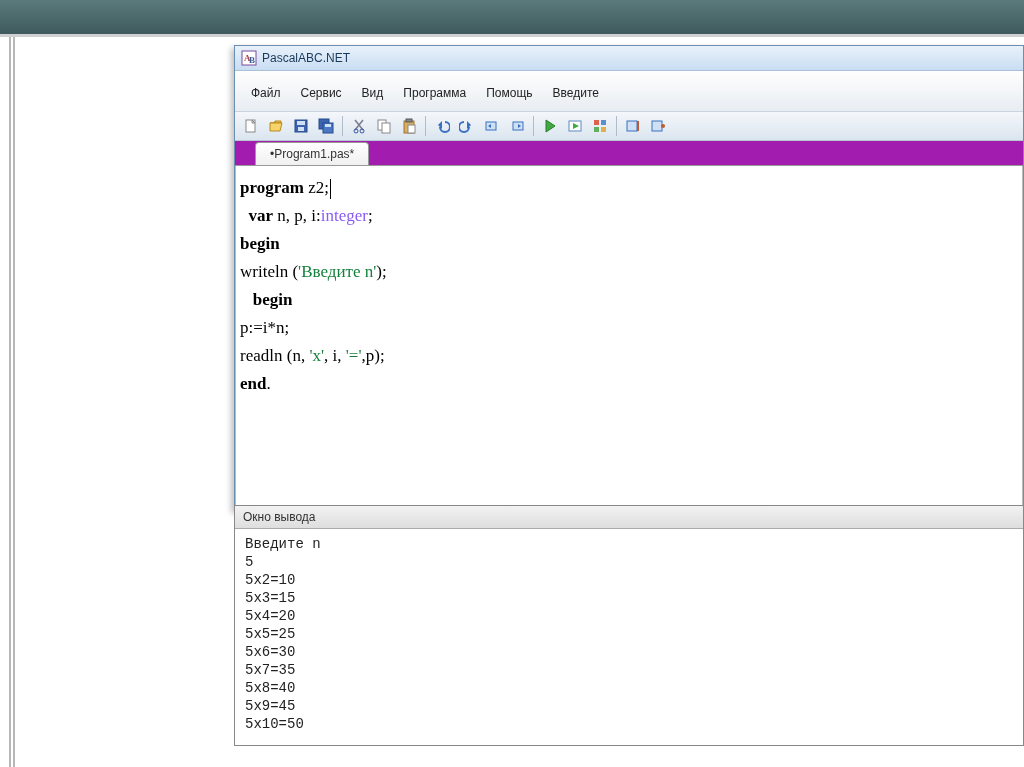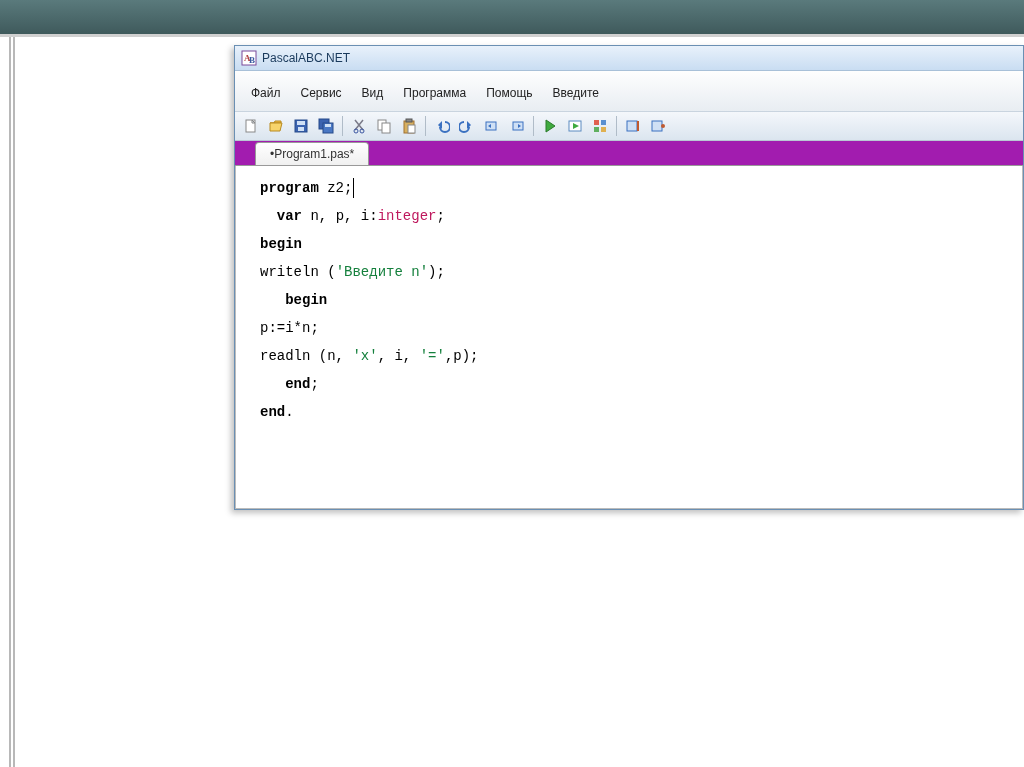--- a/index.html
+++ b/index.html
@@ -14,24 +14,24 @@
   .titlebar{height:24px;background:linear-gradient(#e8f1fb,#c9ddf2);display:flex;align-items:center;padding:0 6px;border-bottom:1px solid #a8c0d8}
   .titlebar .icon-wrap{width:16px;height:16px;display:flex;align-items:center;justify-content:center;margin-right:5px}
   .titlebar .title{color:#1a3a5c;font-size:12px}
   .menubar{height:24px;background:linear-gradient(#fefefe,#e8edf2);display:flex;align-items:flex-end;padding:8px 6px;border-bottom:1px solid #c9d4df;font-size:12px;color:#222}
   .menubar span{padding:3px 10px}
   .toolbar{height:28px;background:linear-gradient(#f4f7fb,#dbe5ef);display:flex;align-items:center;padding:0 4px;border-bottom:1px solid #b9c7d4;gap:1px}
   .tool{width:22px;height:22px;display:flex;align-items:center;justify-content:center;border:1px solid transparent;border-radius:2px}
   .sep{width:1px;height:20px;background:#b0bcc8;margin:0 3px}
   .tabstrip{height:24px;background:#a21caf;display:flex;align-items:center;padding-left:20px;border-bottom:1px solid #999}
   .tab{position:relative;height:22px;padding:0 14px;display:flex;align-items:center;background:linear-gradient(#fff,#f0f0f0);border:1px solid #999;border-bottom:none;border-radius:4px 4px 0 0;font-size:12px;color:#333;margin-bottom:-1px;z-index:2}
-  .editor{background:#fff;padding:8px 10px 14px 24px;font-family:Liberation Mono, monospace;font-size:14px;line-height:28px;border:1px solid #bbb;border-top:none;min-height:320px}
+  .editor{background:#fff;padding:8px 10px 14px 4px;font-family:Liberation Serif, serif;font-size:17px;line-height:28px;border:1px solid #bbb;border-top:none;min-height:320px}
   .kw{font-weight:bold;color:#000}
   .ident{color:#000}
-  .type{color:#be185d}
+  .type{color:#8b5cf6}
   .num{color:#0066cc}
   .str{color:#15803d}
   .cursor{display:inline-block;width:1px;height:20px;background:#000;vertical-align:middle;margin-left:1px}
   .output-wrap{position:absolute;left:212px;top:468px;right:0;border:1px solid #888;background:#fff}
   .output-header{height:22px;background:linear-gradient(#f2f2f2,#dedede);border-bottom:1px solid #aaa;display:flex;align-items:center;padding:0 8px;font-size:12px;color:#333}
   .output-body{padding:6px 10px 12px;font-family:Consolas,"Courier New",monospace;font-size:14px;line-height:18px;color:#222}
   svg{display:block}
 </style>
 </head>
 <body>
@@ -178,20 +178,37 @@
       </div>
 
       <div class="editor">
 <div><span class="kw">program</span><span class="ident"> z2;</span><span class="cursor"></span></div>
 <div>&nbsp;&nbsp;<span class="kw">var</span><span class="ident"> n, p, i:</span><span class="type">integer</span><span>;</span></div>
 <div><span class="kw">begin</span></div>
 <div><span class="ident">   writeln (</span><span class="str">'Введите n'</span><span class="ident">);</span></div>
 <div>&nbsp;&nbsp;&nbsp;<span class="kw">begin</span></div>
 <div><span class="ident">     p:=i*n;</span></div>
 <div><span class="ident">     readln (n, </span><span class="str">'x'</span><span class="ident">, i, </span><span class="str">'='</span><span class="ident">,p);</span></div>
-<div>&nbsp;&nbsp;&nbsp;<span class="kw">end</span><span>;</span></div>
 <div><span class="kw">end</span><span>.</span></div>
       </div>
     </div>
 
+    <div class="output-wrap">
+      <div class="output-header">
+        <span>Окно вывода</span>
+      </div>
+      <div class="output-body">
+        <div>Введите n</div>
+        <div>5</div>
+        <div>5x2=10</div>
+        <div>5x3=15</div>
+        <div>5x4=20</div>
+        <div>5x5=25</div>
+        <div>5x6=30</div>
+        <div>5x7=35</div>
+        <div>5x8=40</div>
+        <div>5x9=45</div>
+        <div>5x10=50</div>
+      </div>
+    </div>
 
   </div>
 </div>
 
 </body></html>

